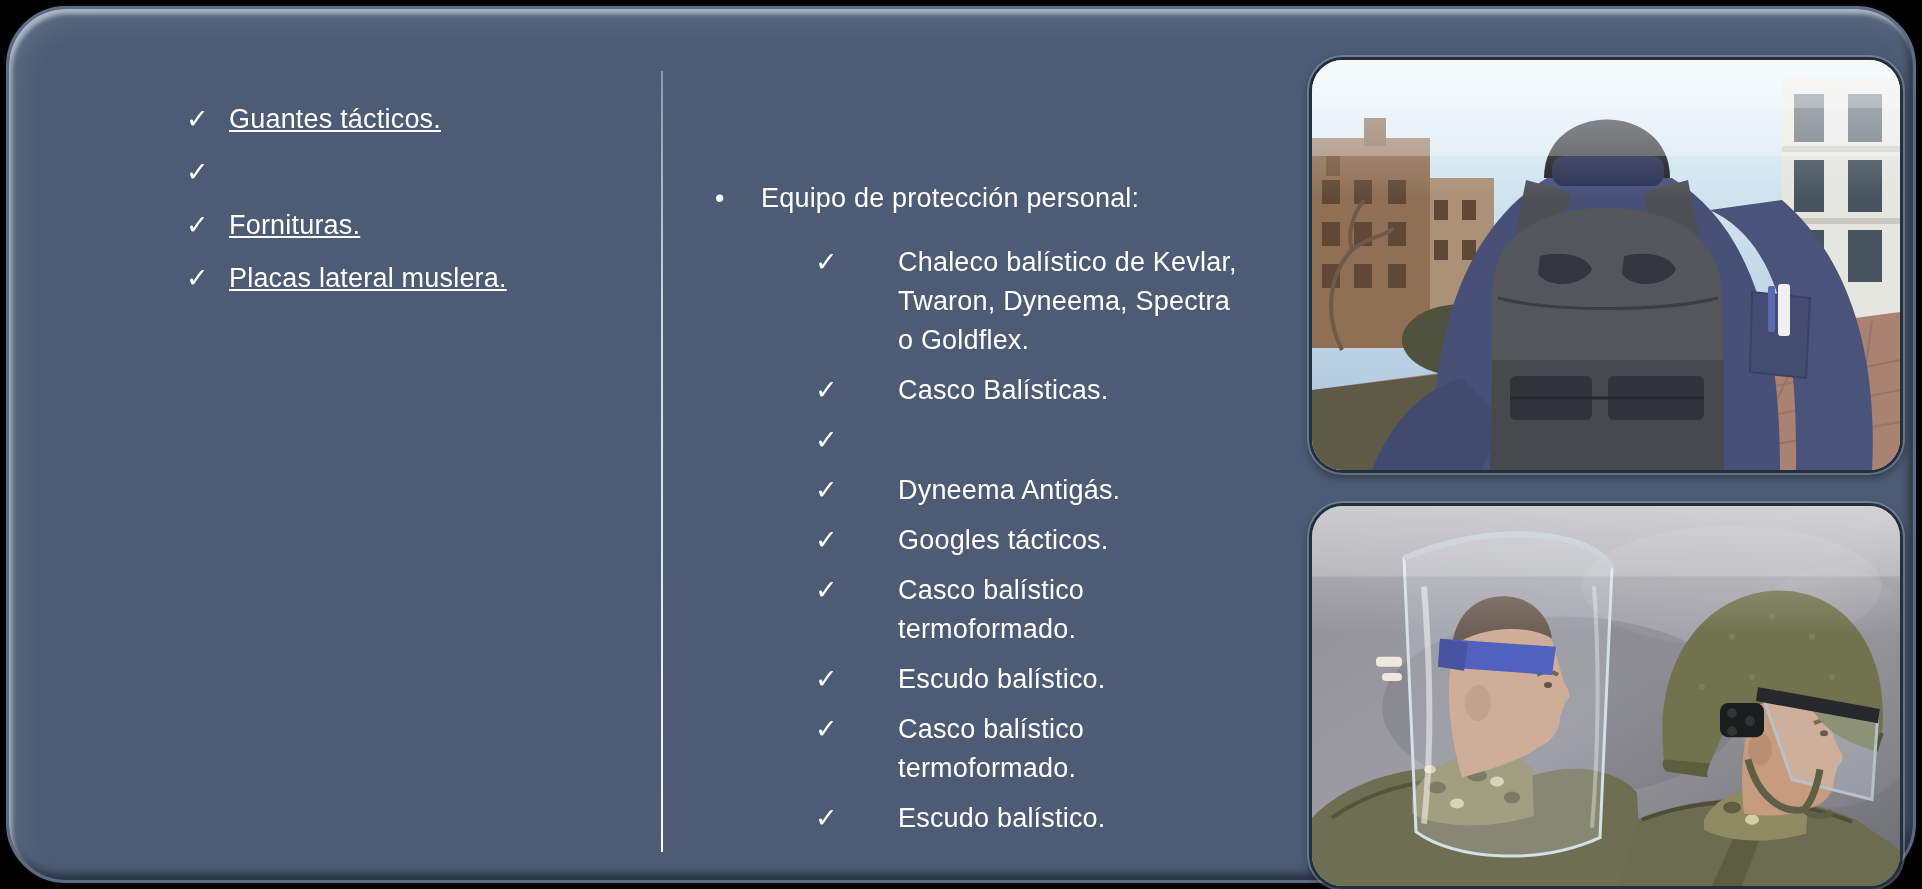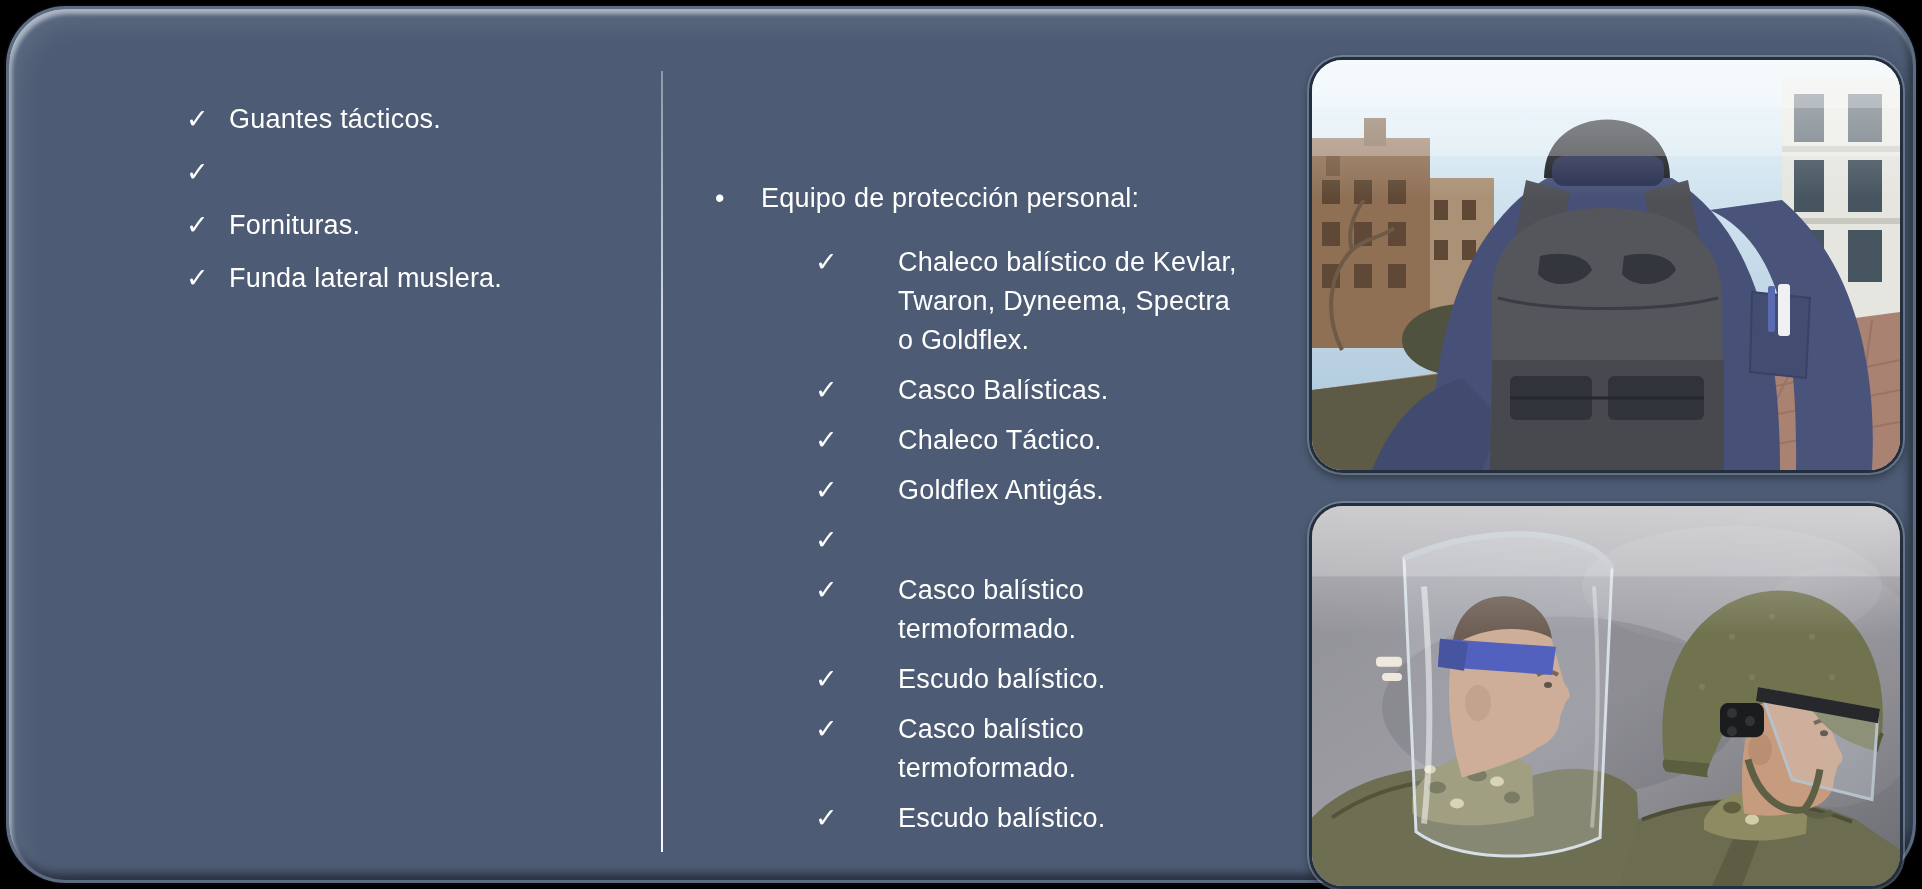--- a/index.html
+++ b/index.html
@@ -20,21 +20,21 @@
   }
   .divider{
     position:absolute;left:652px;top:62px;width:2px;height:781px;
     background:linear-gradient(#8d99a8 0%, #cfd6de 30%, #eef2f6 80%, #f6f8fb 100%);
   }
   .checklist{list-style:none;margin:0;padding:0;position:absolute;}
   .checklist li{display:flex;align-items:flex-start;margin:0 0 14px 0;}
   .check{flex:0 0 auto;width:26px;margin-right:17px;font-size:27px;line-height:39px;color:#fff;}
   .li-text{font-size:27px;line-height:39px;color:#fff;letter-spacing:.2px;}
   .left-list{left:177px;top:91px;width:426px;}
-  .left-list .li-text{max-width:380px;}
+  .left-list .li-text{max-width:380px;text-decoration:underline;}
   .mid-header{position:absolute;left:706px;top:170px;display:flex;align-items:flex-start;}
   .bullet{flex:0 0 auto;width:24px;margin-right:22px;font-size:27px;line-height:39px;}
   .mid-header .li-text{max-width:520px;}
   .sub-list{left:806px;top:234px;width:430px;}
   .sub-list li{margin-bottom:11px;}
   .sub-list .check{margin-right:21px;}
   .sub-list .li-text{max-width:375px;margin-left:36px;}
   .photo{
     position:absolute;margin:0;padding:0;border-radius:34px;overflow:hidden;
     border:3px solid #232f3f;
@@ -68,48 +68,48 @@
       </li>
       <li>
         <span class="check">✓</span>
       </li>
       <li>
         <span class="check">✓</span>
         <span class="li-text">Fornituras.</span>
       </li>
       <li>
         <span class="check">✓</span>
-        <span class="li-text">Funda lateral muslera.</span>
+        <span class="li-text">Placas lateral muslera.</span>
       </li>
     </ul>
 
     <div class="mid-header">
       <span class="bullet">•</span>
       <span class="li-text">Equipo de protección personal:</span>
     </div>
 
     <ul class="checklist sub-list">
       <li>
         <span class="check">✓</span>
         <span class="li-text">Chaleco balístico de Kevlar, Twaron, Dyneema, Spectra o Goldflex.</span>
       </li>
       <li>
         <span class="check">✓</span>
         <span class="li-text">Casco Balísticas.</span>
       </li>
       <li>
         <span class="check">✓</span>
-        <span class="li-text">Chaleco Táctico.</span>
-      </li>
-      <li>
-        <span class="check">✓</span>
-        <span class="li-text">Goldflex Antigás.</span>
-      </li>
-      <li>
-        <span class="check">✓</span>
+      </li>
+      <li>
+        <span class="check">✓</span>
+        <span class="li-text">Dyneema Antigás.</span>
+      </li>
+      <li>
+        <span class="check">✓</span>
+        <span class="li-text">Googles tácticos.</span>
       </li>
       <li>
         <span class="check">✓</span>
         <span class="li-text">Casco balístico termoformado.</span>
       </li>
       <li>
         <span class="check">✓</span>
         <span class="li-text">Escudo balístico.</span>
       </li>
       <li>

